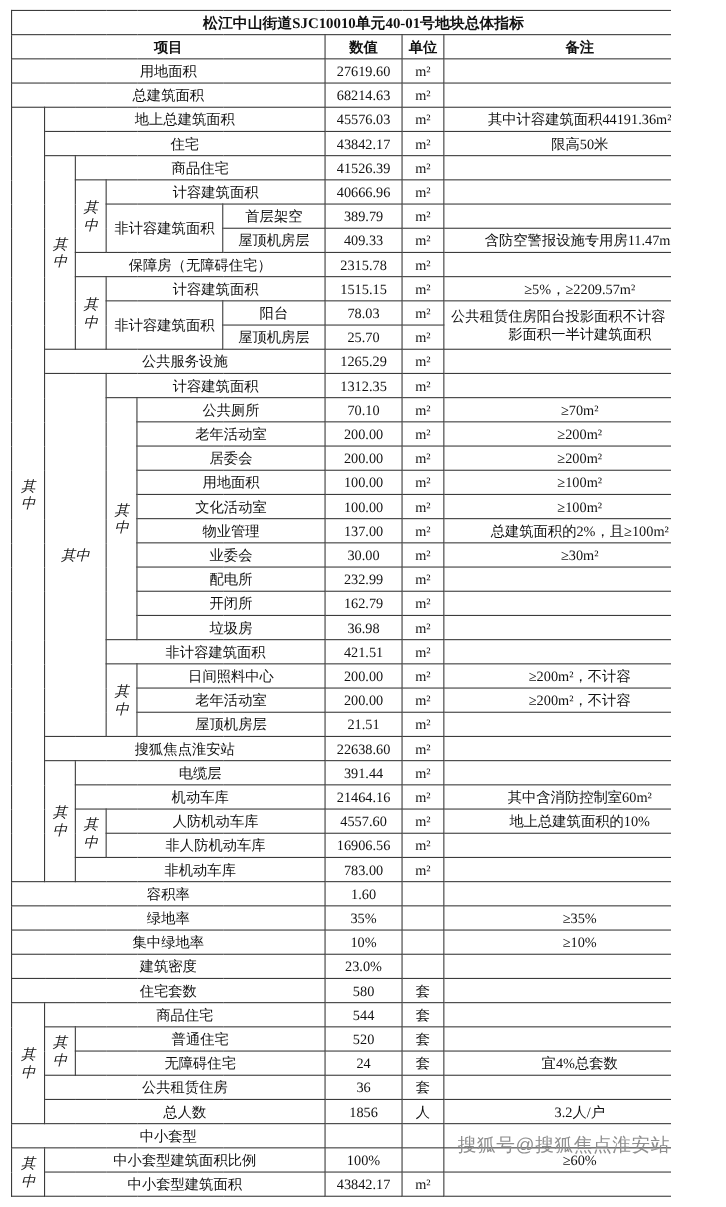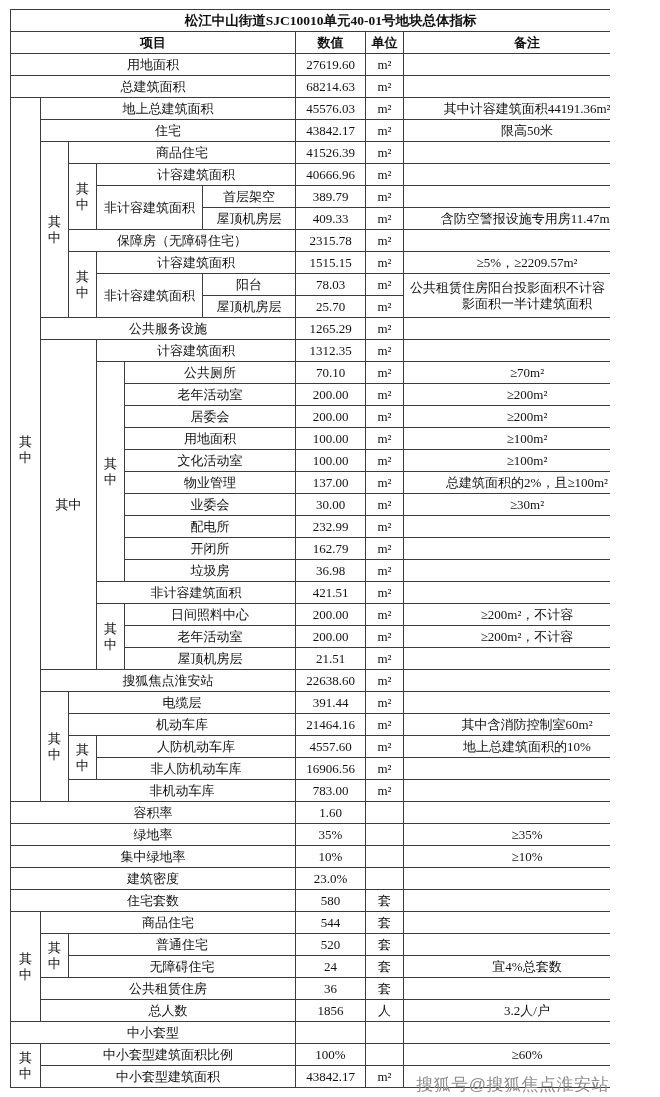--- a/index.html
+++ b/index.html
@@ -30,36 +30,36 @@
     border: 1px solid #3c3c3c;
     text-align: center;
     vertical-align: middle;
     padding: 0 3px;
     line-height: 1.18;
     overflow: hidden;
     word-break: break-all;
   }
   td.cell-title { font-weight: bold; font-size: 13.5px; }
   td.cell-head  { font-weight: bold; }
-  td.cell-qz    { padding: 0 1px; }
+  td.cell-qz    { padding: 0 1px; font-style: italic; }
   td.cell-value { }
   td.cell-unit  { }
   td.cell-remark{ }
   .col-a { width: 30px; }
   .col-b { width: 28px; }
   .col-c { width: 28px; }
   .col-d { width: 28px; }
   .col-e { width: 78px; }
   .col-f { width: 93px; }
   .col-val { width: 70px; }
   .col-unit { width: 38px; }
   .col-remark { width: 247px; }
   .watermark {
     position: absolute;
-    top: 1073px;
+    top: 1029px;
     right: 1px;
     font-family: "Liberation Sans", "DejaVu Sans", sans-serif;
     font-size: 17px;
     color: #8e8e8e;
     white-space: nowrap;
     letter-spacing: 0.5px;
   }
 </style>
 </head>
 <body>

